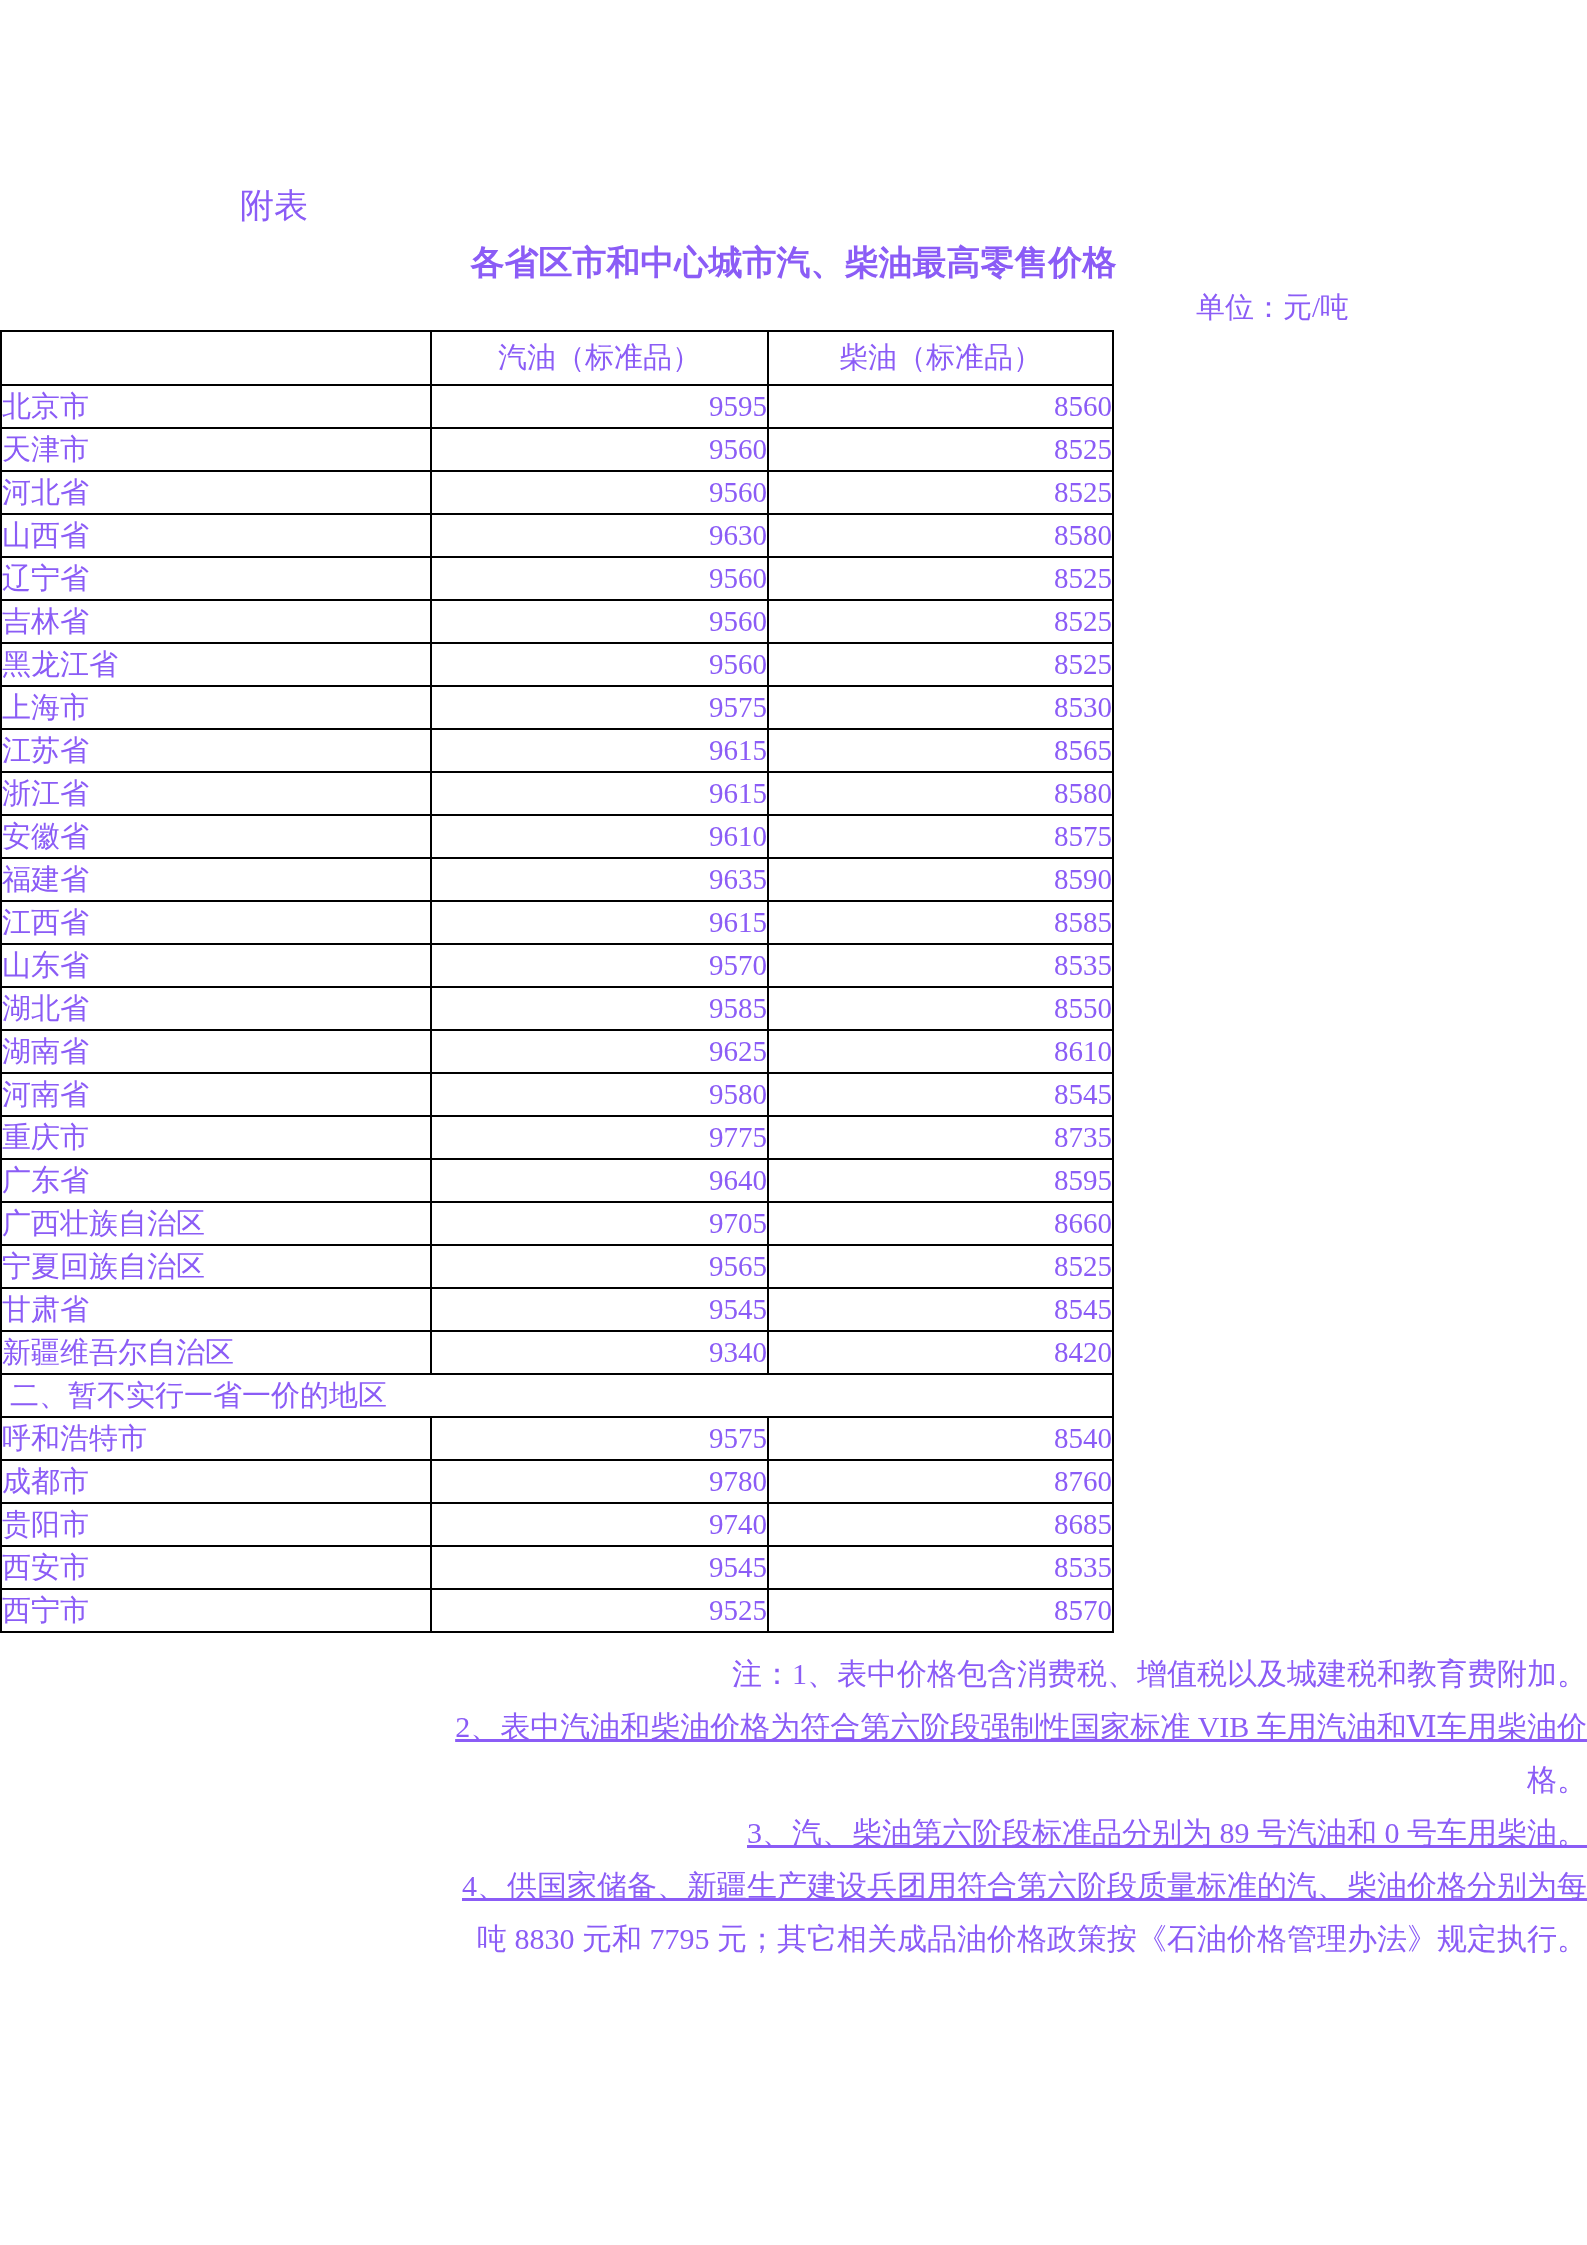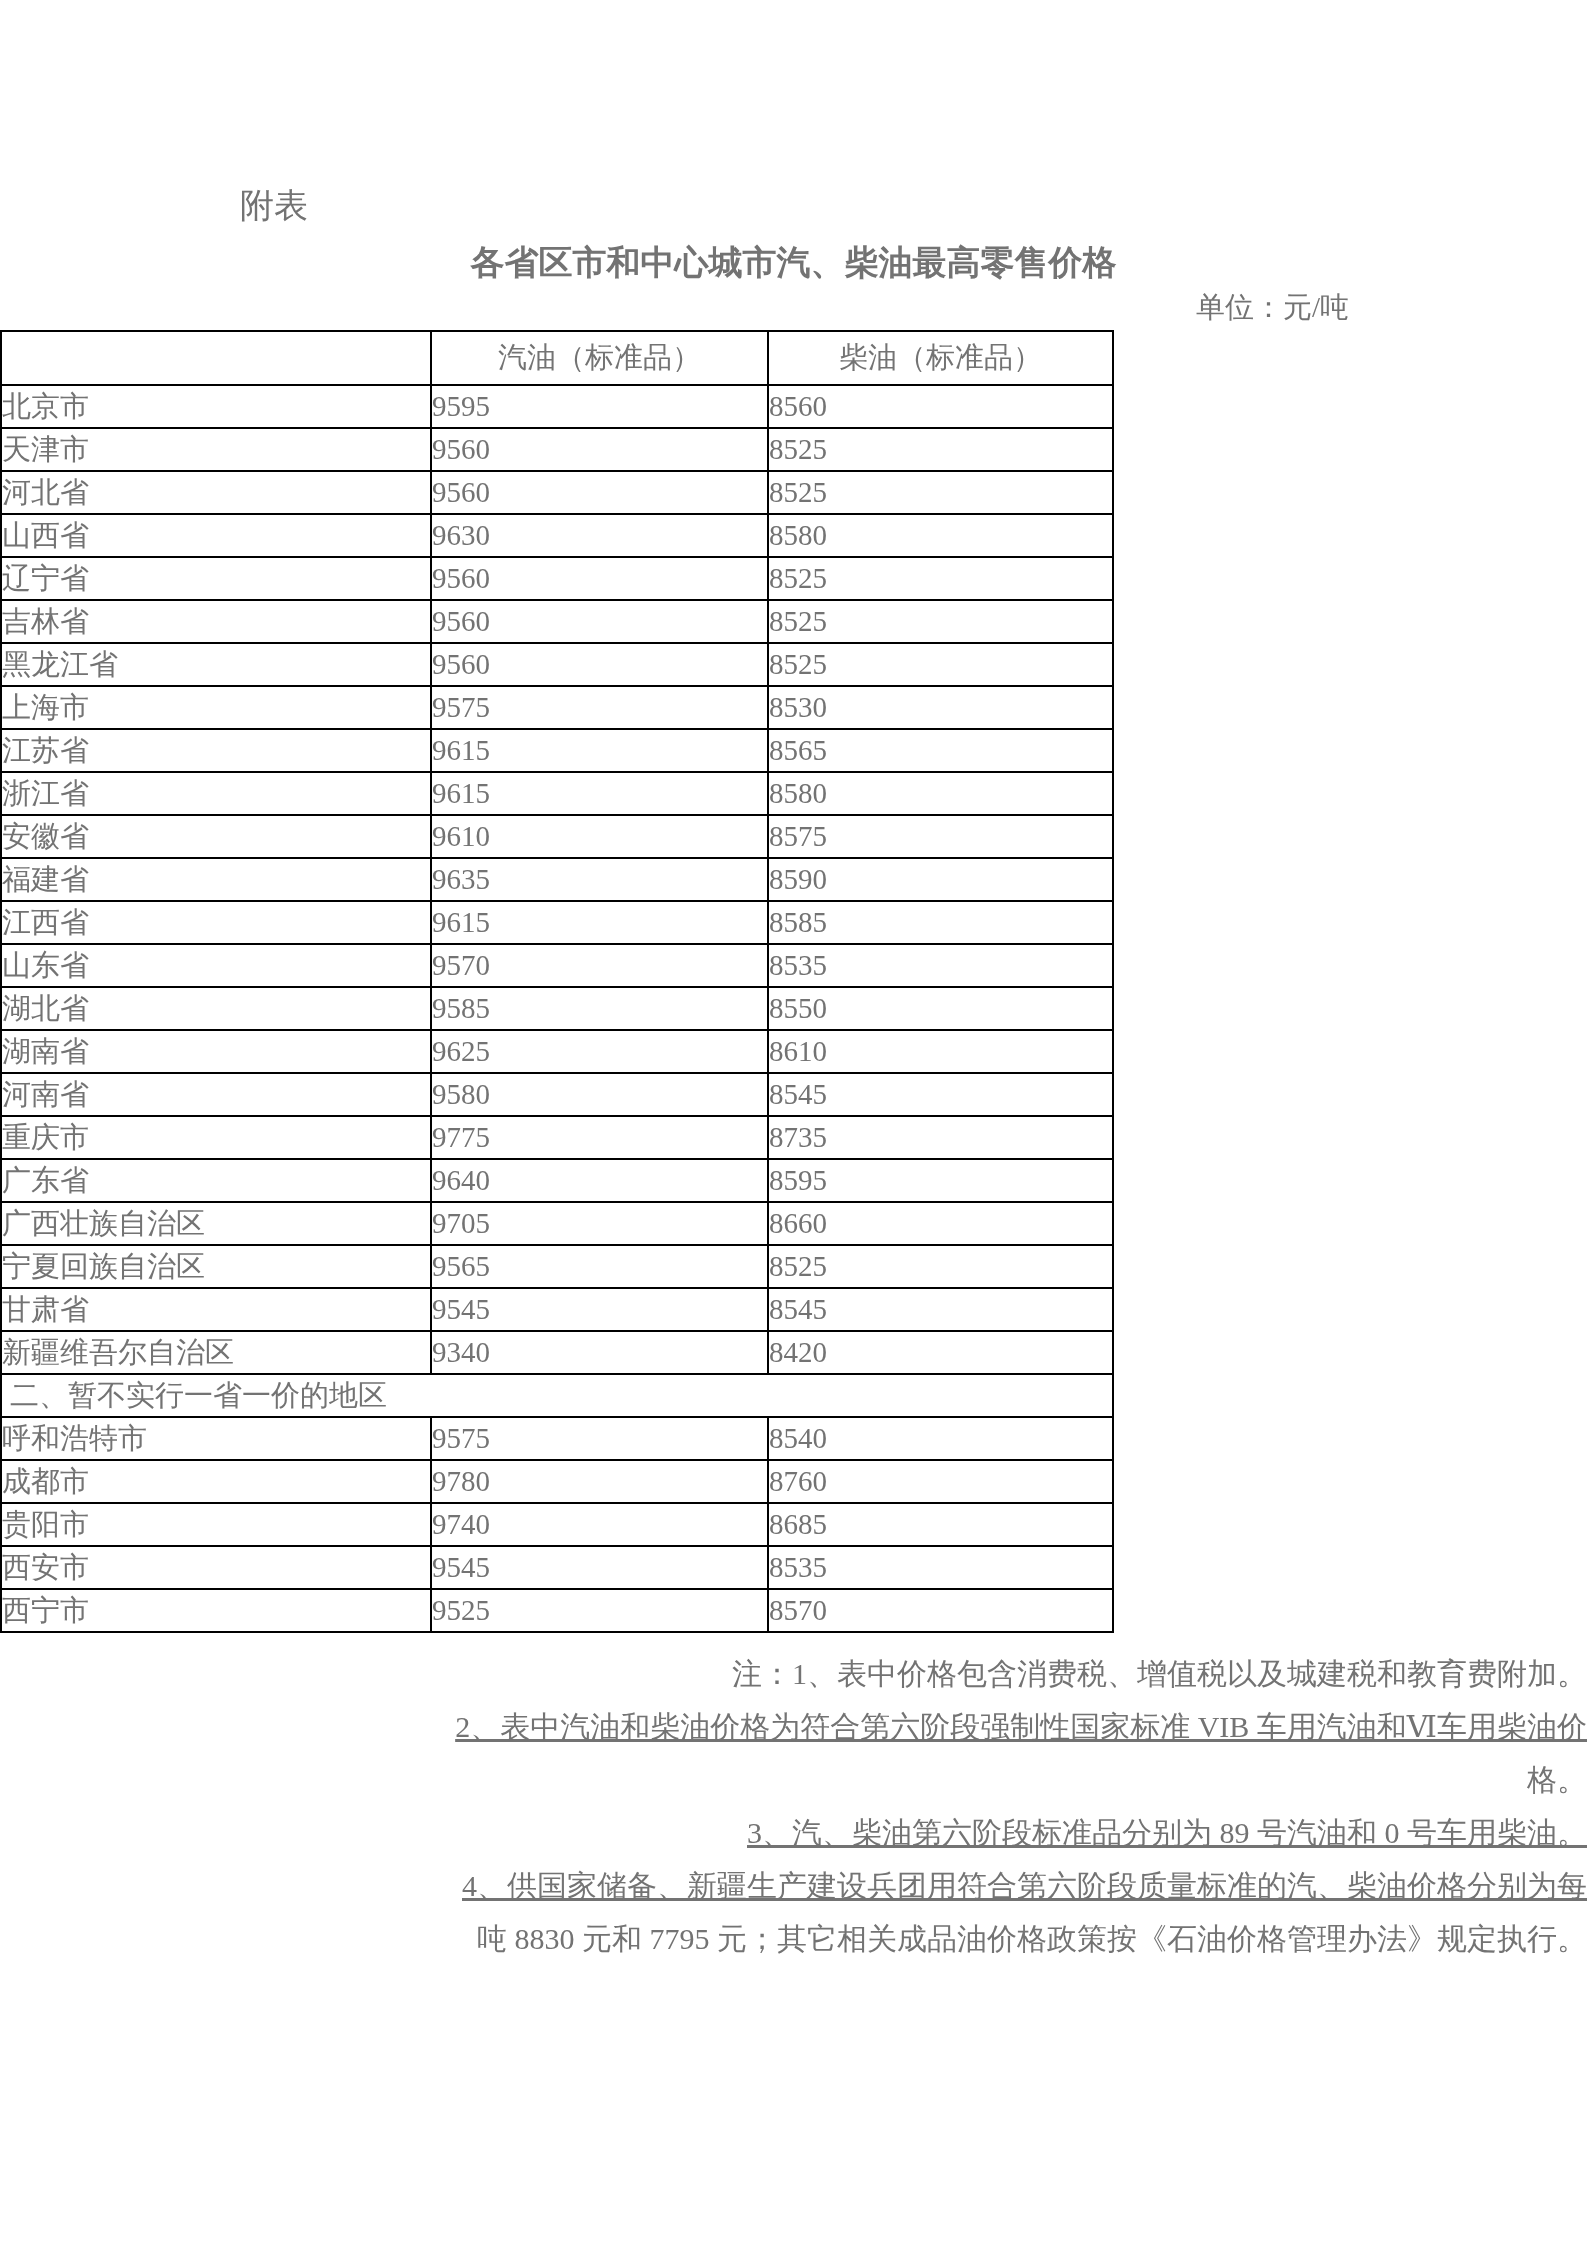--- a/index.html
+++ b/index.html
@@ -1,21 +1,21 @@
 <!DOCTYPE html>
 <html><head>
 <meta charset="utf-8">
 <style>
   html,body{margin:0;padding:0;background:#888;}
   .page{
     position:relative;
     width:1587px;height:2245px;
     margin:0 auto;
     background:#ffffff;
-    color:#737373;
+    color:#8b5cf6;
     font-family:"Liberation Serif","DejaVu Serif",serif;
     overflow:hidden;
   }
   .fubiao{
     margin:186px 0 0 240px;
     font-size:34px;
     line-height:40px;
   }
   .doc-title{
     margin-top:14px;
@@ -50,21 +50,21 @@
     text-align:left;
     padding-left:8px;
     font-size:29px;
   }
   tr.data-row td{height:41px;}
   td.cell-name{
     text-align:left;
     padding-left:95px;
   }
   td.cell-num{
-    text-align:left;
+    text-align:right;
     font-size:30px;
   }
   .notes{
     margin:14px 0 0 238px;
     font-size:30px;
     text-align:right;
   }
   .note-line{
     line-height:53px;
     white-space:nowrap;

